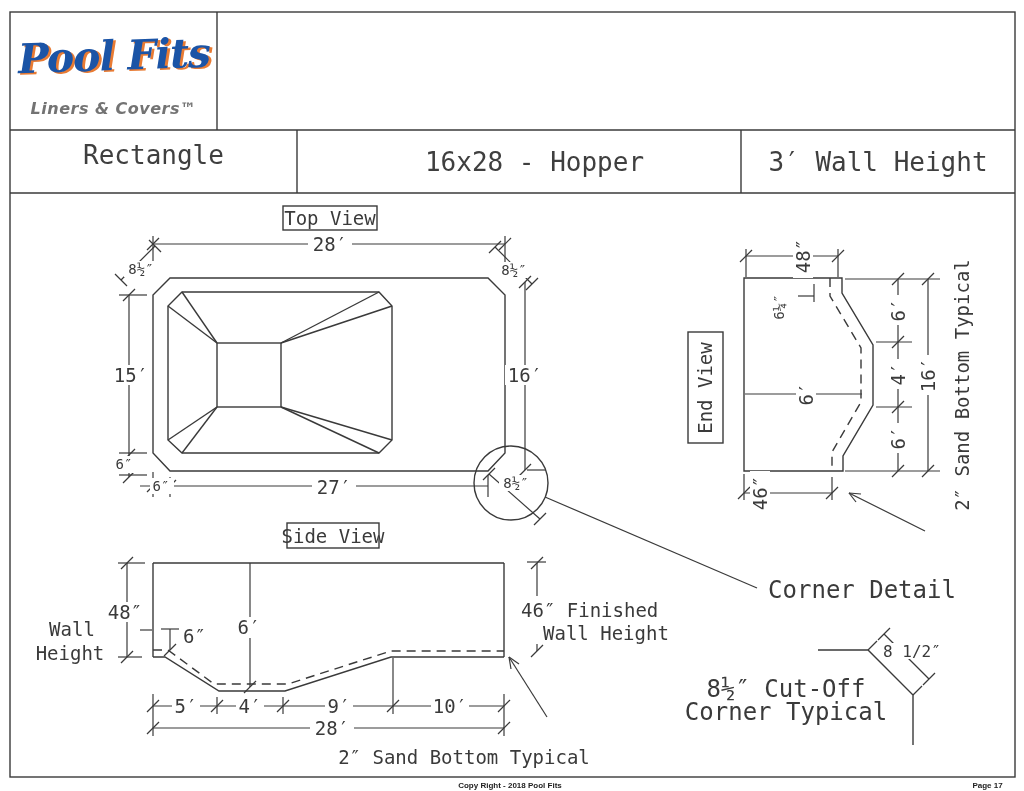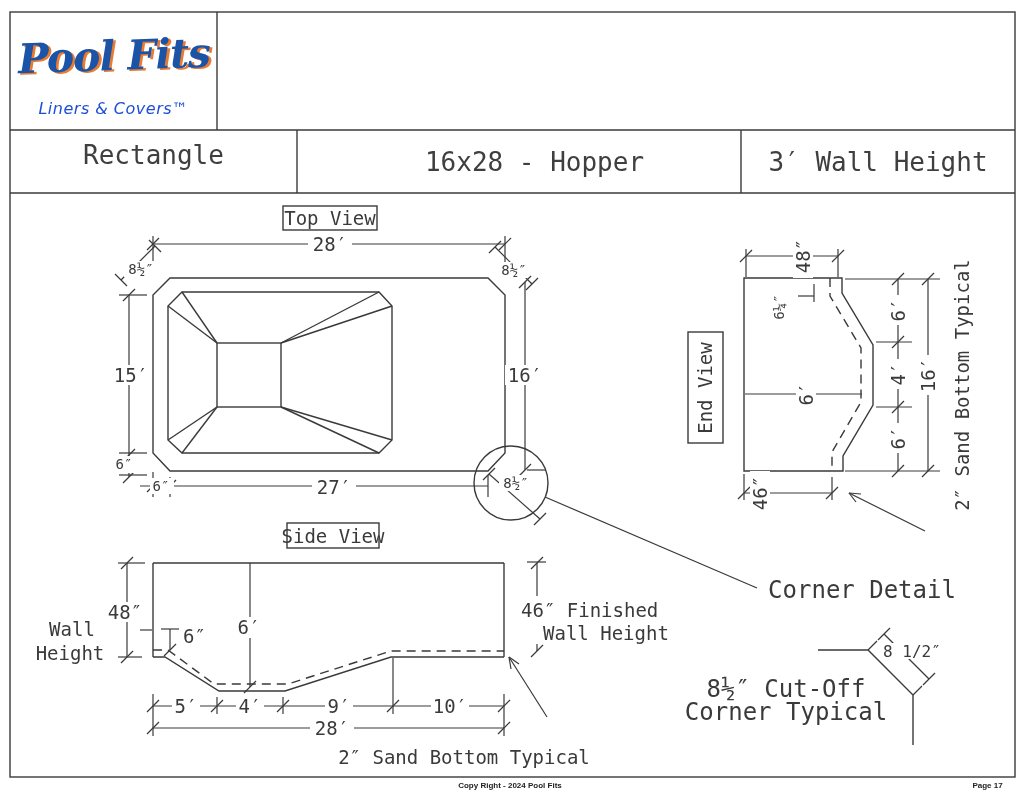--- a/index.html
+++ b/index.html
@@ -3,22 +3,22 @@
 <meta charset="utf-8">
 <style>
   html,body{margin:0;padding:0;background:#fff;}
   .page{position:relative;width:1024px;height:791px;background:#fff;overflow:hidden;
         font-family:"DejaVu Sans Mono",monospace;color:#3a3a3a;}
   .page svg{position:absolute;left:0;top:0;}
   .overlay{position:absolute;display:flex;align-items:center;justify-content:center;}
   .logo-brand{font-family:"DejaVu Serif",serif;font-style:italic;font-weight:bold;
               font-size:41px;color:#1b54a6;text-shadow:2.5px 1.5px 0 #e87b33;
               transform:rotate(-2deg);letter-spacing:-1px;white-space:nowrap;}
-  .logo-tagline{font-family:"DejaVu Sans",sans-serif;font-style:italic;font-weight:normal;
-                font-size:16px;color:#1d4ed8;letter-spacing:.5px;white-space:nowrap;}
+  .logo-tagline{font-family:"DejaVu Sans",sans-serif;font-style:italic;font-weight:bold;
+                font-size:16px;color:#737373;letter-spacing:.5px;white-space:nowrap;}
   .doc-title{font-size:31px;letter-spacing:2px;color:#3f3f3f;white-space:nowrap;}
   .spec-cell{font-size:26px;color:#3f3f3f;white-space:nowrap;}
   .footer-text{font-family:"Liberation Sans",sans-serif;font-weight:bold;font-size:8px;
                color:#222;white-space:nowrap;}
   
   .ln{stroke:#3a3a3a;stroke-width:1.4;fill:none;}
   .dash{stroke:#3a3a3a;stroke-width:1.4;fill:none;stroke-dasharray:9 6;}
   .thin{stroke:#3a3a3a;stroke-width:1.2;fill:none;}
   .lblbg{fill:#ffffff;stroke:none;}
   text{fill:#3a3a3a;font-family:"DejaVu Sans Mono",monospace;}
@@ -348,18 +348,18 @@
   <div class="overlay spec-cell" style="left:10px;top:130px;width:287px;height:50px;">
     <span>Rectangle</span>
   </div>
   <div class="overlay spec-cell" style="left:297px;top:130px;width:475px;height:63px;border-radius:19px;">
     <span>16x28 - Hopper</span>
   </div>
   <div class="overlay spec-cell" style="left:741px;top:130px;width:274px;height:63px;">
     <span>3′ Wall Height</span>
   </div>
   <div class="overlay footer-text" style="left:400px;top:780px;width:220px;height:11px;">
-    <span>Copy Right - 2024 Pool Fits</span>
+    <span>Copy Right - 2018 Pool Fits</span>
   </div>
   <div class="overlay footer-text" style="left:960px;top:780px;width:55px;height:11px;">
     <span>Page 17</span>
   </div>
 </div>
 
 </body></html>

